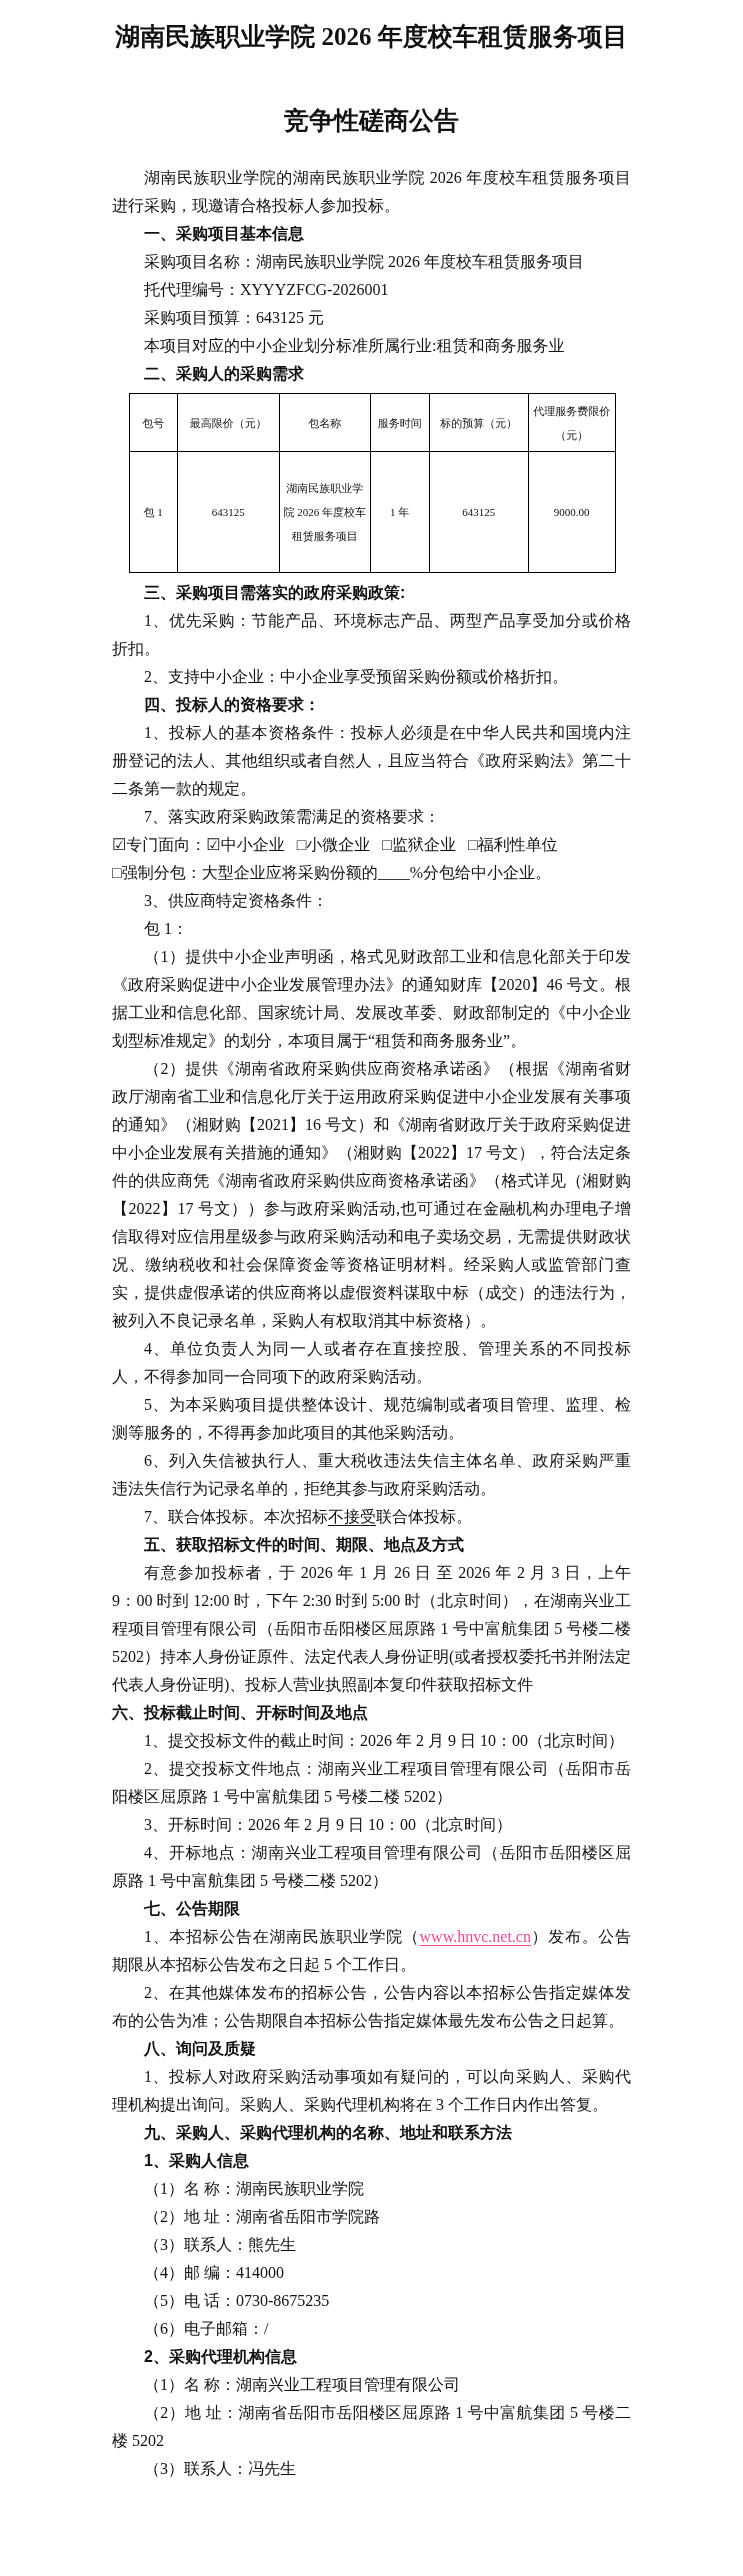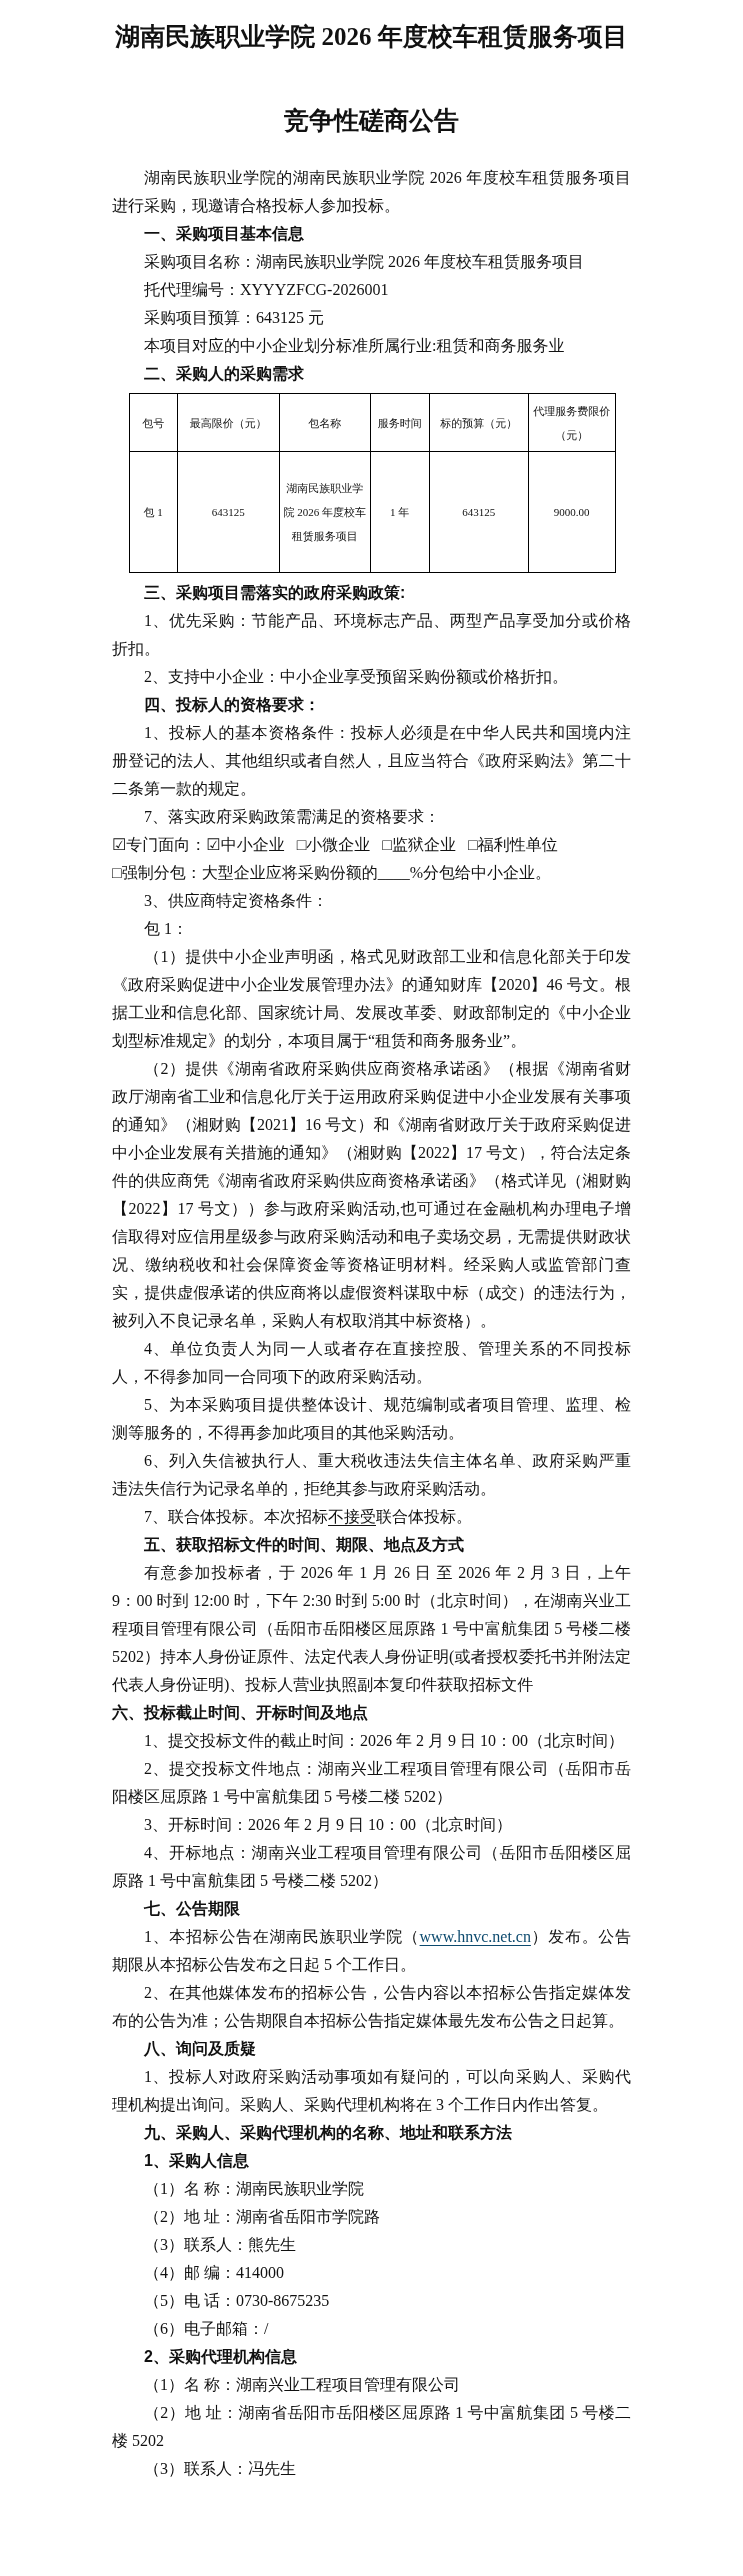--- a/index.html
+++ b/index.html
@@ -27,21 +27,21 @@
     line-height:28px;
     text-indent:2em;
     text-align:justify;
   }
   .h-sans{
     font-family:"Liberation Sans","DejaVu Sans",sans-serif;
     font-weight:bold;
   }
   .noindent{text-indent:0;}
   .ul{text-decoration:underline;text-underline-offset:2.8px;}
-  .link{color:#0c4a6e;text-decoration:underline;text-underline-offset:2.8px;}
+  .link{color:#ec4899;text-decoration:underline;text-underline-offset:2.8px;}
   .cbg{margin-left:12px;}
   table.req{
     border-collapse:collapse;
     table-layout:fixed;
     width:487px;
     margin:5.6px 0 5.6px 16.7px;
     border:1.9px solid #000;
     font-size:11px;
   }
   table.req th, table.req td{

